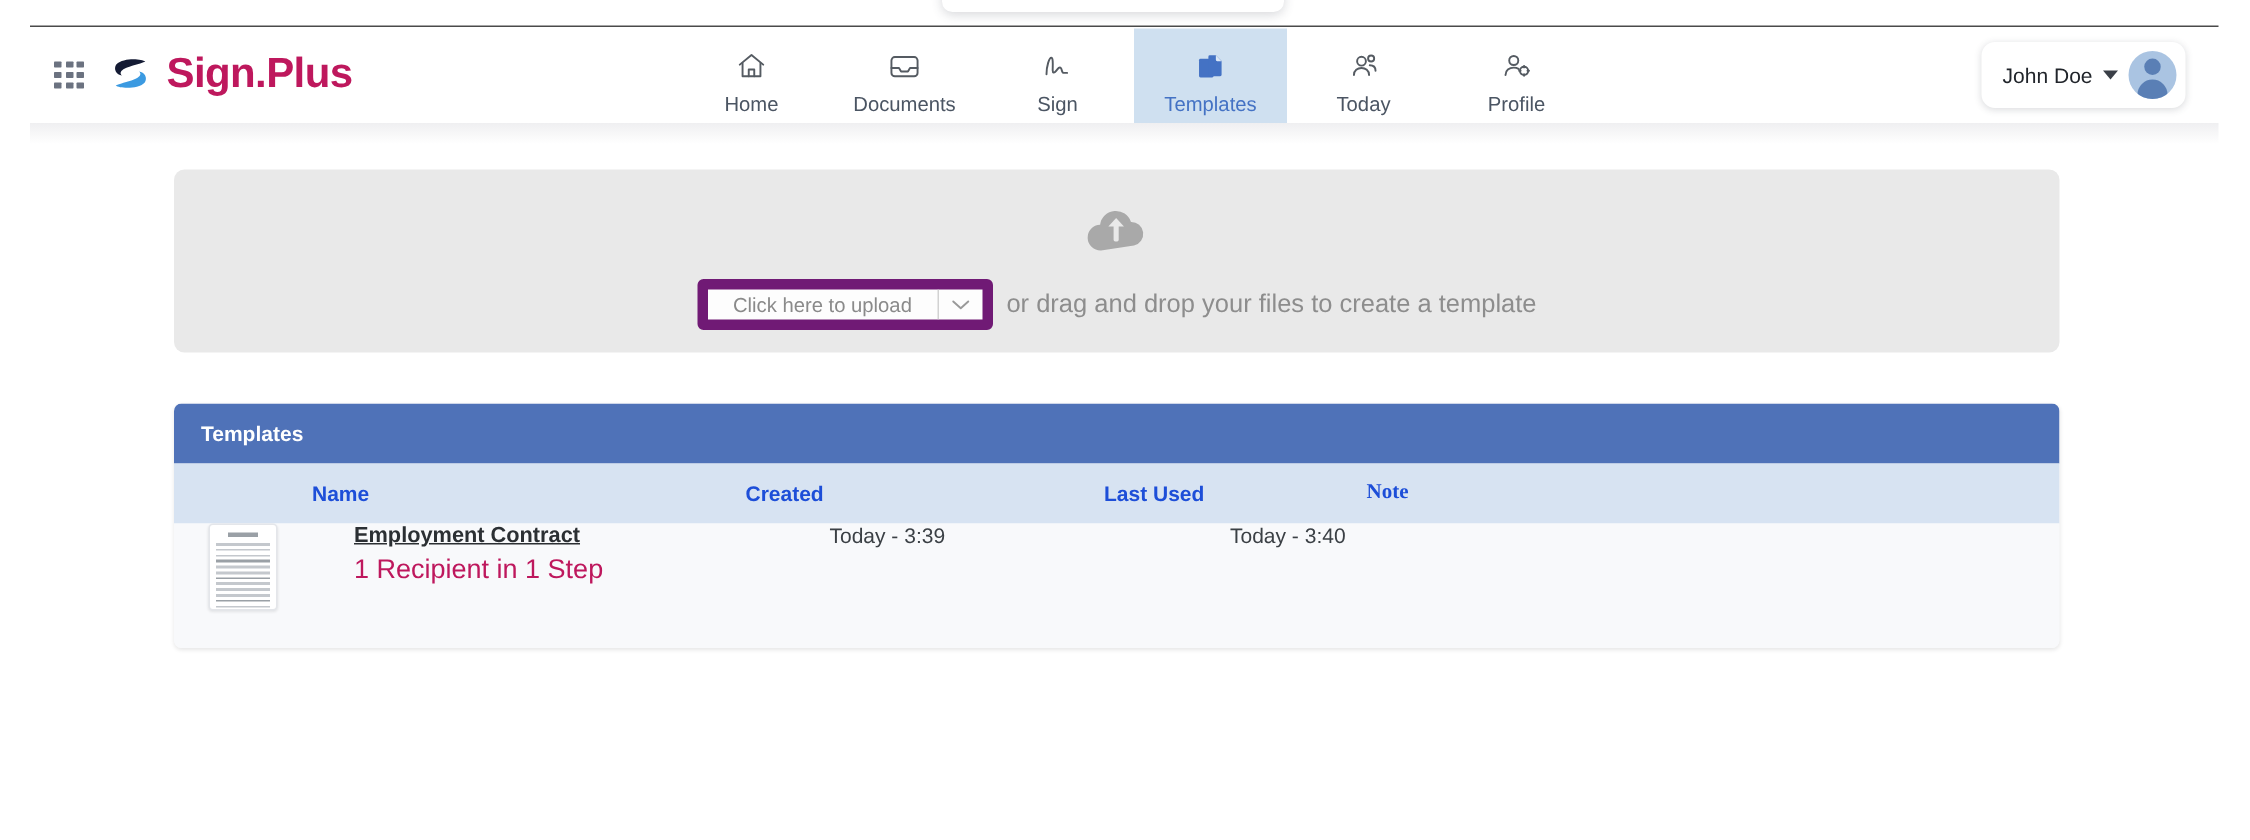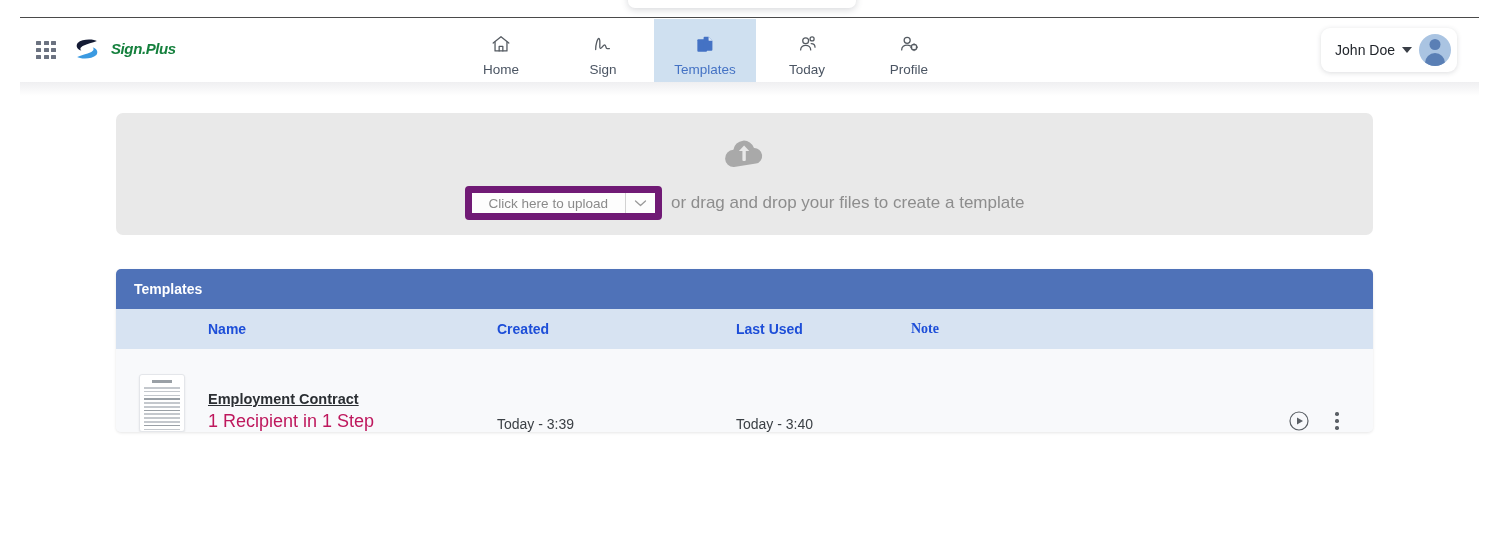--- a/index.html
+++ b/index.html
@@ -37,22 +37,22 @@
     position: absolute; left: 16px; top: 23px;
     width: 20px; height: 18px;
     display: grid; grid-template-columns: repeat(3,1fr); grid-template-rows: repeat(3,1fr);
     gap: 2.5px;
   }
   .grid-icon i { background: #6b7280; border-radius: .5px; display:block; }
 
   .brand { position: absolute; left: 52px; top: 16px; display: flex; align-items: center; gap: 9px; }
   .brand-mark { width: 30px; height: 30px; }
   .brand-text {
-    font-size: 15px; font-weight: 700; color: #15803d;
-    letter-spacing: -.4px; line-height: 30px; font-style: italic;
+    font-size: 28px; font-weight: 700; color: #be185d;
+    letter-spacing: -.4px; line-height: 30px;
   }
 
   
   .nav { position: absolute; left: 430px; top: 1px; height: 63px; display: flex; }
   .nav-item {
     width: 102px; height: 63px;
     display: flex; flex-direction: column; align-items: center; justify-content: flex-start;
     padding-top: 12px; cursor: pointer; color: #4b5563;
   }
   .nav-item .nav-ico { height: 26px; display:flex; align-items:center; justify-content:center; }
@@ -124,21 +124,21 @@
     display: flex; align-items: center; padding-left: 18px;
     color: #ffffff; font-size: 14px; font-weight: 700;
   }
   .col-head {
     height: 40px; background: #d7e3f2;
     display: flex; align-items: center;
     font-size: 14px; font-weight: 700; color: #1d4ed8;
   }
   .row {
     height: 83px; background: #f8f9fb;
-    display: flex; align-items: flex-end;
+    display: flex; align-items: flex-start; gap: 28px;
   }
 
   .c-thumb { width: 92px; flex: 0 0 92px; display:flex; justify-content:center; }
   .c-name  { width: 289px; flex: 0 0 289px; }
   .c-created { width: 203px; flex: 0 0 203px; }
   .c-last  { width: 211px; flex: 0 0 211px; padding-left: 36px; }
   .c-note  { width: 330px; flex: 0 0 330px; font-family: Liberation Serif, serif; }
   .c-act   { flex: 1 1 auto; display:flex; align-items:center; justify-content:flex-end; gap: 18px; padding-right: 27px; }
 
   .thumb {
@@ -198,20 +198,29 @@
         <span class="nav-ico">
           <svg width="22" height="22" viewBox="0 0 24 24" fill="none" stroke="#555b62" stroke-width="1.4" stroke-linecap="round" stroke-linejoin="round">
             <path d="M3.5 11 L12 4 L20.5 11"></path>
               <path d="M5.5 10 V19.5 H18.5 V10"></path>
               <path d="M10 19.5 V14.5 H14 V19.5"></path>
           </svg>
         </span>
         <span class="nav-lbl">Home</span>
       </div>
 
+      <div class="nav-item">
+        <span class="nav-ico">
+          <svg width="24" height="22" viewBox="0 0 26 24" fill="none" stroke="#555b62" stroke-width="1.4" stroke-linecap="round" stroke-linejoin="round">
+            <rect x="3.5" y="5.5" width="19" height="14" rx="2.5"></rect>
+              <path d="M3.5 13.5 H9 L10.5 16 H15.5 L17 13.5 H22.5"></path>
+          </svg>
+        </span>
+        <span class="nav-lbl">Documents</span>
+      </div>
 
       <div class="nav-item">
         <span class="nav-ico">
           <svg width="26" height="22" viewBox="0 0 28 24" fill="none" stroke="#555b62" stroke-width="1.4" stroke-linecap="round" stroke-linejoin="round">
             <path d="M6 18 C6 12, 8 6, 9.5 6 C11 6, 10.5 12, 10.5 15 C10.5 17, 11.5 17.5, 13 15.5 C14.5 13.5, 15.5 12.5, 16.5 13.5 C17.3 14.3, 17 17, 18.5 17 L21 17"></path>
           </svg>
         </span>
         <span class="nav-lbl">Sign</span>
       </div>
 

